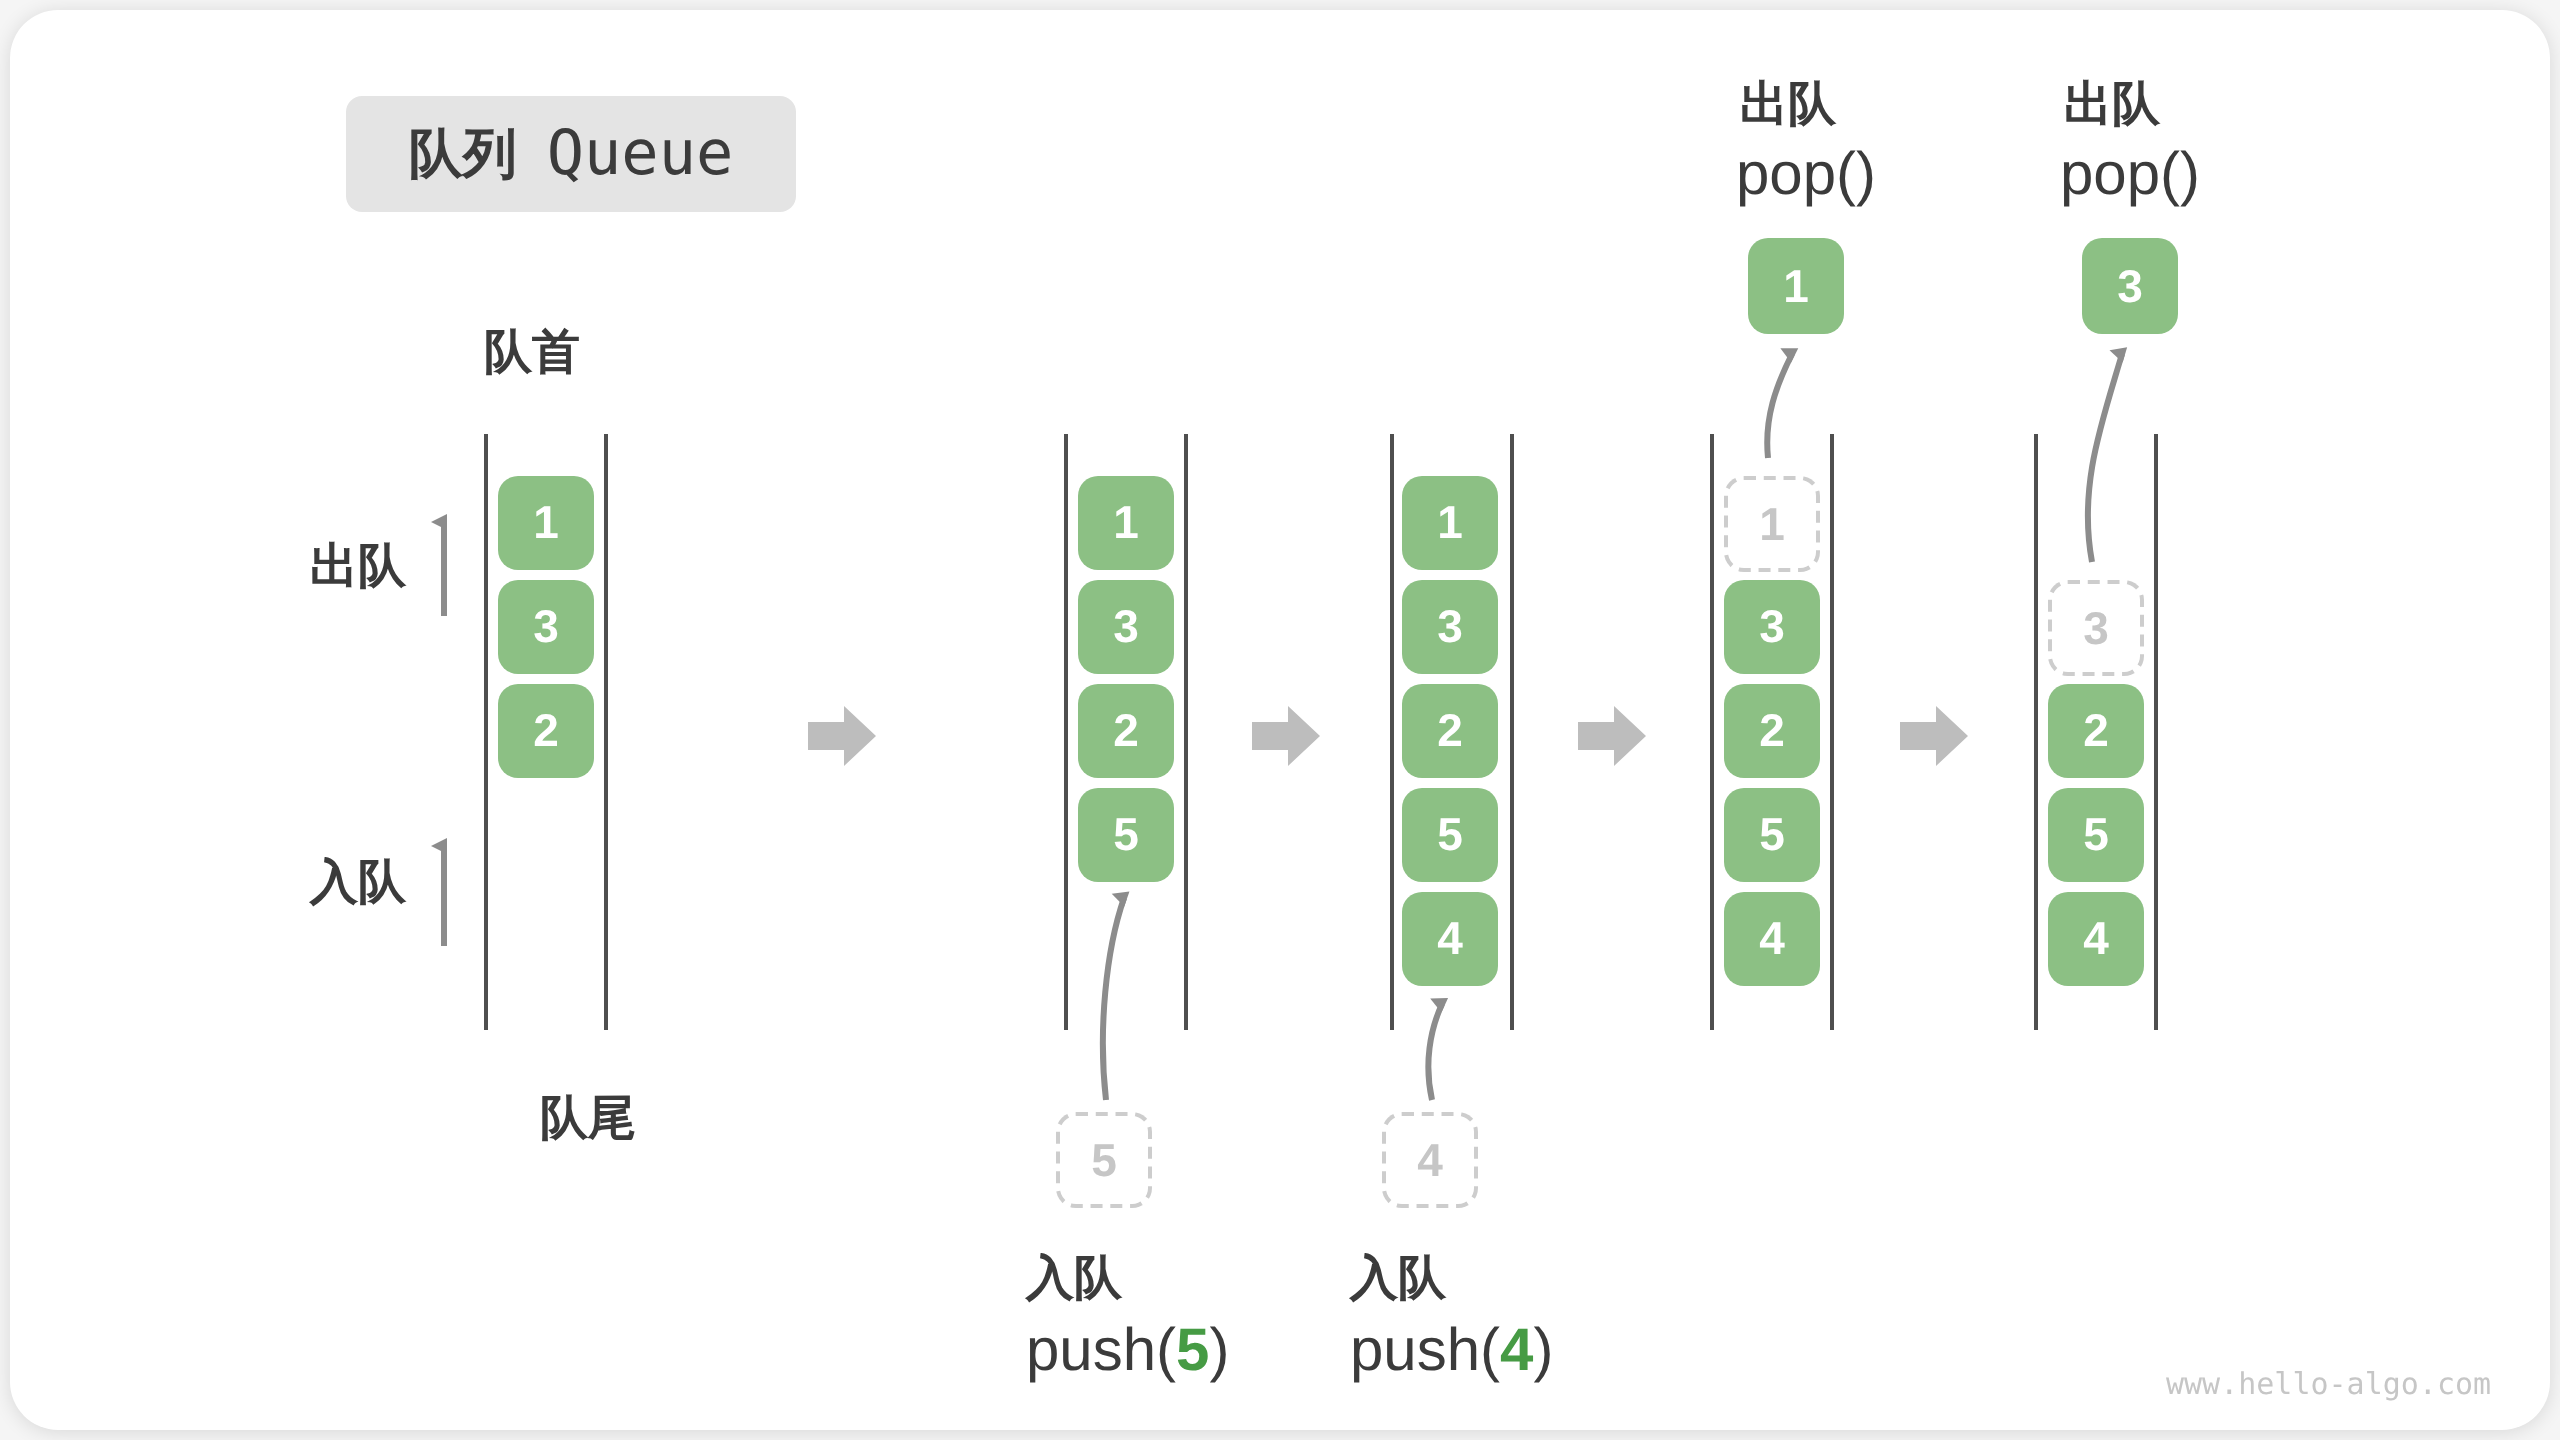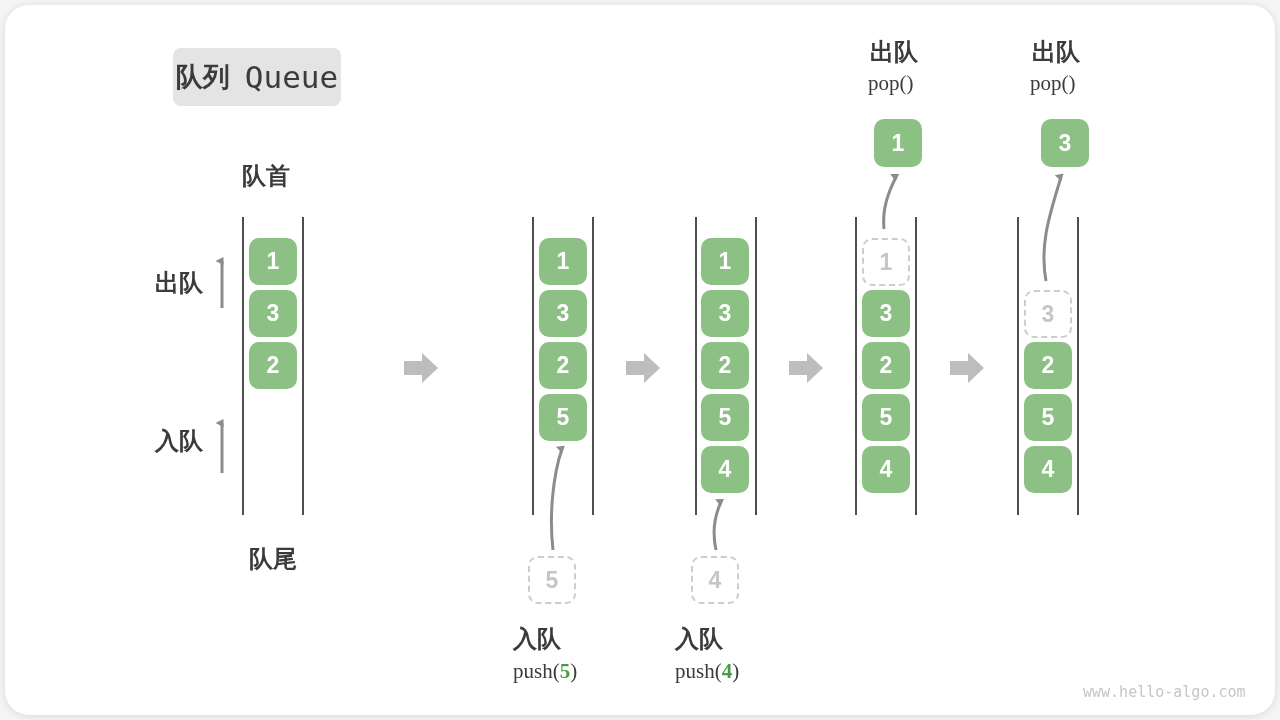--- a/index.html
+++ b/index.html
@@ -12,28 +12,28 @@
     --dash-border:#cdcdcd;
     --dash-text:#c6c6c6;
     --title-bg:#e4e4e4;
     --watermark:#c6c6c6;
   }
   *{margin:0;padding:0;box-sizing:border-box;}
   html,body{width:1280px;height:720px;overflow:hidden;background:#f5f5f5;
     font-family:"Liberation Sans",sans-serif;}
   .card{position:absolute;left:5px;top:5px;width:1270px;height:710px;
     background:#ffffff;border-radius:24px;box-shadow:0 1px 10px rgba(0,0,0,.12);}
-  .title-box{position:absolute;left:168px;top:43px;width:168px;height:58px;
+  .title-box{position:absolute;left:168px;top:43px;width:225px;height:58px;
     background:var(--title-bg);border-radius:8px;display:flex;align-items:center;
     justify-content:center;gap:15px;}
   .t-zh{font-size:27px;font-weight:bold;color:var(--ink);}
   .t-en{font-size:31px;font-family:"DejaVu Sans Mono",monospace;color:var(--ink);}
   .cjk-label{position:absolute;font-size:24px;font-weight:bold;color:var(--ink);
     white-space:nowrap;}
-  .code{position:absolute;font-size:21px;font-family:Liberation Serif, serif;
+  .code{position:absolute;font-size:30px;font-family:Liberation Sans, sans-serif;
     color:var(--ink);white-space:nowrap;}
   .code .arg{color:var(--accent);font-weight:bold;}
   .walls{position:absolute;width:62px;height:298px;top:212px;
     border-left:2px solid var(--wall);border-right:2px solid var(--wall);}
   .cell{position:absolute;width:48px;height:47px;border-radius:10px;
     display:flex;align-items:center;justify-content:center;
     font-size:23px;font-weight:600;}
   .cell.green{background:var(--green);color:#ffffff;}
   .cell.dashed{width:48px;height:48px;background:#ffffff;
     border:2px dashed var(--dash-border);color:var(--dash-text);font-weight:600;}
@@ -47,21 +47,21 @@
 <body>
 
 <div class="card">
 
   <div class="title-box">
     <span class="t-zh">队列</span>
     <span class="t-en">Queue</span>
   </div>
 
   <div class="cjk-label" style="left:237px;top:155px;width:62px;">队首</div>
-  <div class="cjk-label" style="left:237px;top:538px;width:62px;text-align:center;">队尾</div>
+  <div class="cjk-label" style="left:251px;top:538px;width:62px;text-align:right;">队尾</div>
   <div class="cjk-label" style="left:150px;top:262px;">出队</div>
   <div class="cjk-label" style="left:150px;top:420px;">入队</div>
 
   <div class="walls" style="left:237px;"></div>
   <div class="walls" style="left:527px;"></div>
   <div class="walls" style="left:690px;"></div>
   <div class="walls" style="left:850px;"></div>
   <div class="walls" style="left:1012px;"></div>
 
   <div class="cell green" style="left:244px;top:233px;">1</div>

